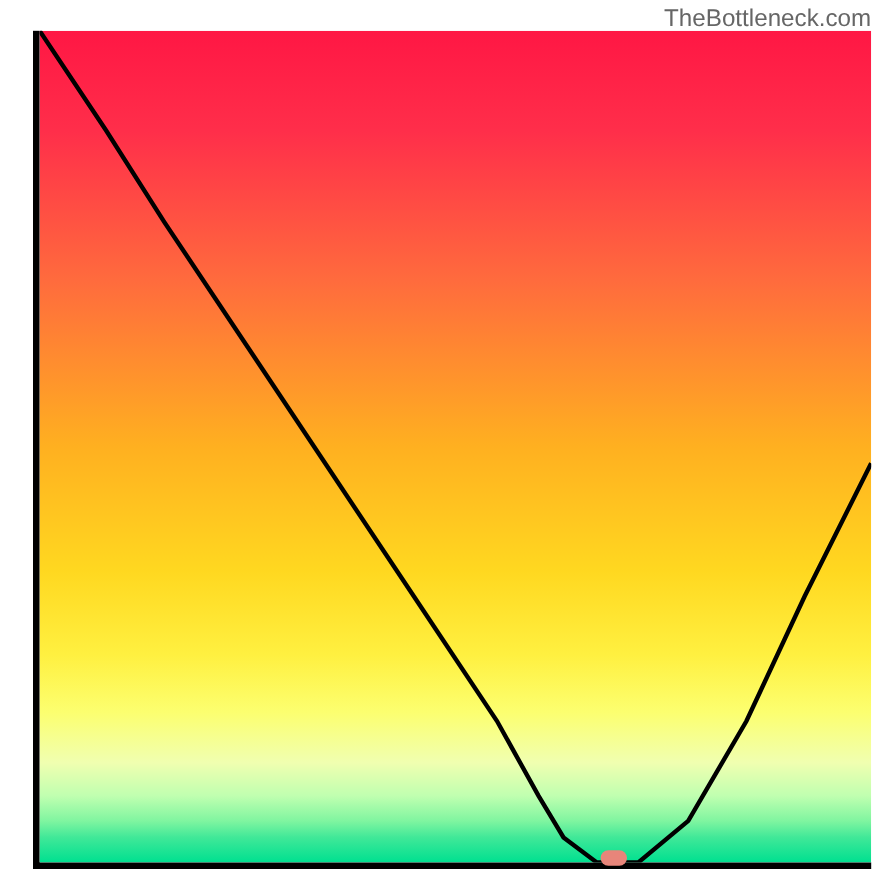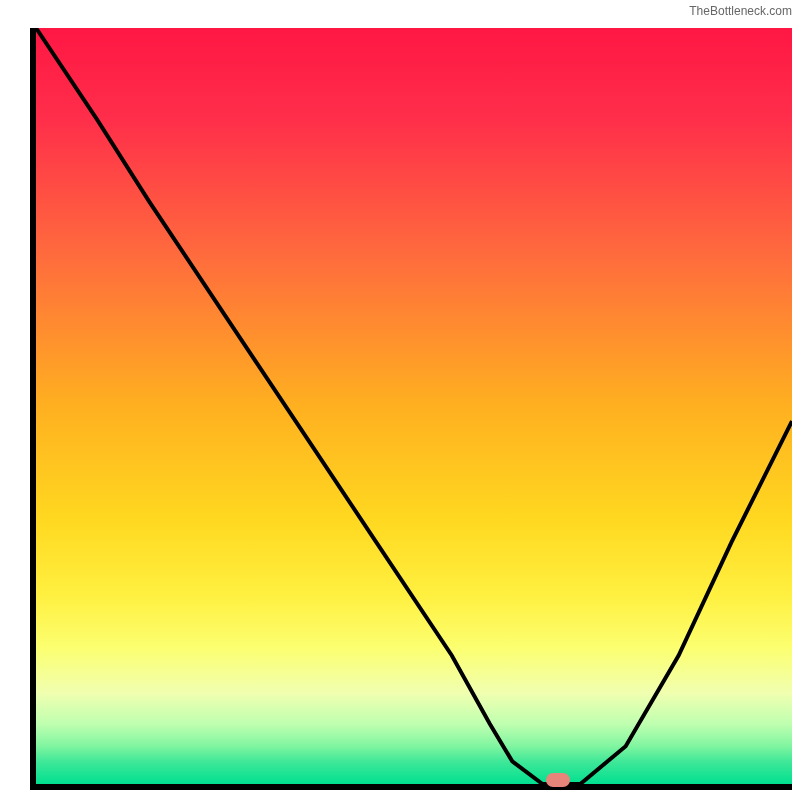--- a/index.html
+++ b/index.html
@@ -13,21 +13,21 @@
   .container {
     width: 800px;
     height: 800px;
     position: relative;
   }
   .watermark {
     position: absolute;
     top: 4px;
     right: 8px;
     color: #666;
-    font-size: 12px;
+    font-size: 22px;
     font-weight: 500;
     z-index: 10;
   }
   .plot-area {
     position: absolute;
     left: 30px;
     top: 28px;
     width: 762px;
     height: 762px;
     border-left: 6px solid black;

